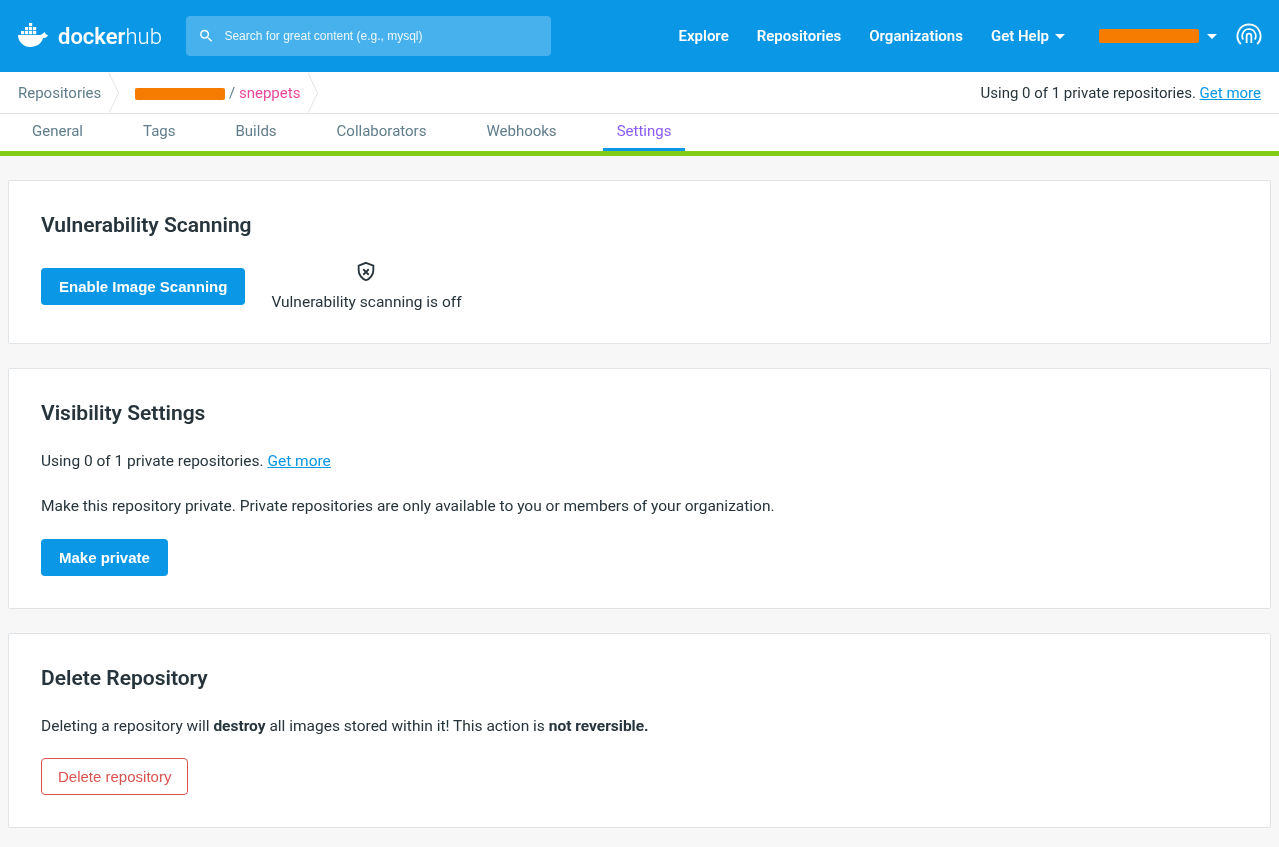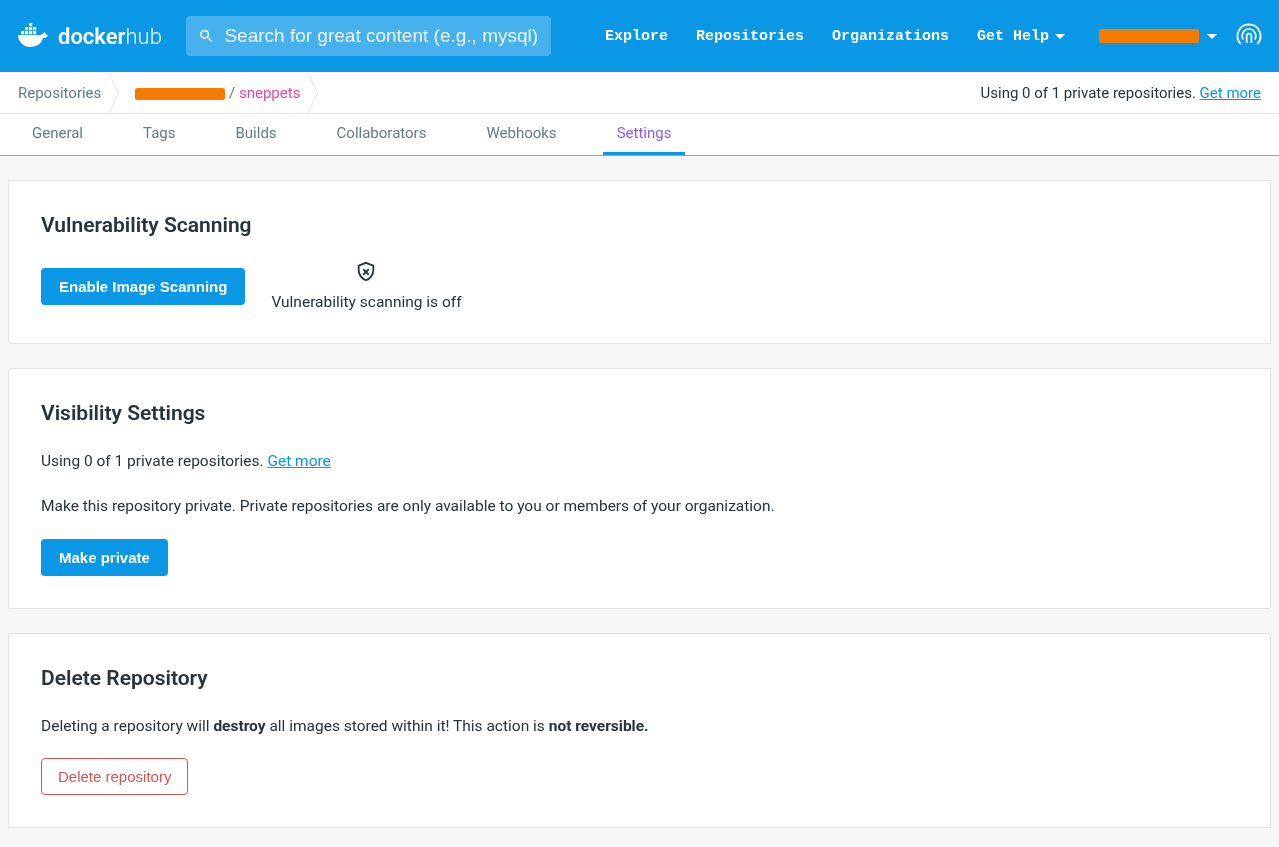--- a/index.html
+++ b/index.html
@@ -6,42 +6,42 @@
     body { font-family: -apple-system, BlinkMacSystemFont, "Segoe UI", Roboto, "Helvetica Neue", Arial, sans-serif; background: #f7f7f8; color: #27343b; }
     
     
     .header { background: #0997e6; height: 72px; display: flex; align-items: center; padding: 0 16px; }
     .logo { display: flex; align-items: center; color: white; font-size: 22px; margin-right: 24px; }
     .logo svg { margin-right: 8px; }
     .logo-text { font-weight: 300; }
     .logo-text b { font-weight: 600; }
     .search-wrap { background: rgba(255,255,255,0.25); border-radius: 4px; display: flex; align-items: center; padding: 0 12px; height: 40px; width: 365px; }
     .search-wrap svg { fill: white; width: 18px; height: 18px; margin-right: 10px; }
-    .search-input { background: transparent; border: none; outline: none; color: white; font-size: 19px; width: 100%; }
+    .search-input { background: transparent; border: none; outline: none; color: white; font-size: 12px; width: 100%; }
     .search-input::placeholder { color: rgba(255,255,255,0.9); }
     .nav-spacer { flex: 1; }
-    .nav-link { color: white; font-weight: 600; font-size: 15px; margin: 0 14px; cursor: pointer; display: flex; align-items: center; font-family: Liberation Mono, monospace; }
+    .nav-link { color: white; font-weight: 600; font-size: 15px; margin: 0 14px; cursor: pointer; display: flex; align-items: center; }
     .nav-link .caret { margin-left: 6px; }
     .user-menu { display: flex; align-items: center; color: white; margin-left: 20px; }
     .user-redact { width: 100px; height: 14px; background: #f57c00; border-radius: 2px; }
     .fingerprint { margin-left: 18px; }
     
     
     .crumb-bar { background: white; height: 42px; display: flex; align-items: center; padding: 0 18px; border-bottom: 1px solid #e0e4e7; }
     .crumb { color: #607d8b; font-size: 15px; position: relative; padding-right: 24px; }
     .crumb::after { content: ""; position: absolute; right: 6px; top: -12px; width: 0; height: 0; border-top: 21px solid transparent; border-bottom: 21px solid transparent; border-left: 10px solid #e0e4e7; }
     .crumb::before { content: ""; position: absolute; right: 7px; top: -12px; width: 0; height: 0; border-top: 21px solid transparent; border-bottom: 21px solid transparent; border-left: 10px solid white; z-index: 1; }
     .crumb-redact { display: inline-block; width: 90px; height: 12px; background: #f57c00; border-radius: 2px; vertical-align: middle; }
     .crumb-link { color: #ec4899; }
     .crumb-spacer { flex: 1; }
     .crumb-right { font-size: 15px; color: #27343b; }
     .link { color: #0997e6; text-decoration: underline; cursor: pointer; }
     
     
-    .tabs { background: white; height: 42px; display: flex; align-items: stretch; padding: 0 18px; border-bottom: 1px solid #84cc16; }
+    .tabs { background: white; height: 42px; display: flex; align-items: stretch; padding: 0 18px; border-bottom: 5px solid #84cc16; }
     .tab { display: flex; align-items: center; padding: 0 14px; margin-right: 32px; color: #607d8b; font-size: 15px; cursor: pointer; border-bottom: 3px solid transparent; }
     .tab.active { color: #8b5cf6; border-bottom-color: #0997e6; }
     
     
     .content { padding: 24px 8px; }
     .card { background: white; border: 1px solid #e0e4e7; border-radius: 2px; padding: 32px; margin-bottom: 24px; }
     .card h2 { font-size: 21px; font-weight: 600; color: #27343b; margin-bottom: 24px; }
     .card p { font-size: 15.5px; color: #27343b; line-height: 1.6; margin-bottom: 20px; max-width: 800px; }
     .btn-primary { background: #0997e6; color: white; border: none; padding: 10px 18px; font-size: 15px; font-weight: 600; border-radius: 4px; cursor: pointer; text-align: center; }
     .btn-danger-outline { background: white; color: #d9534f; border: 1px solid #d9534f; padding: 9px 16px; font-size: 15px; border-radius: 4px; cursor: pointer; }

